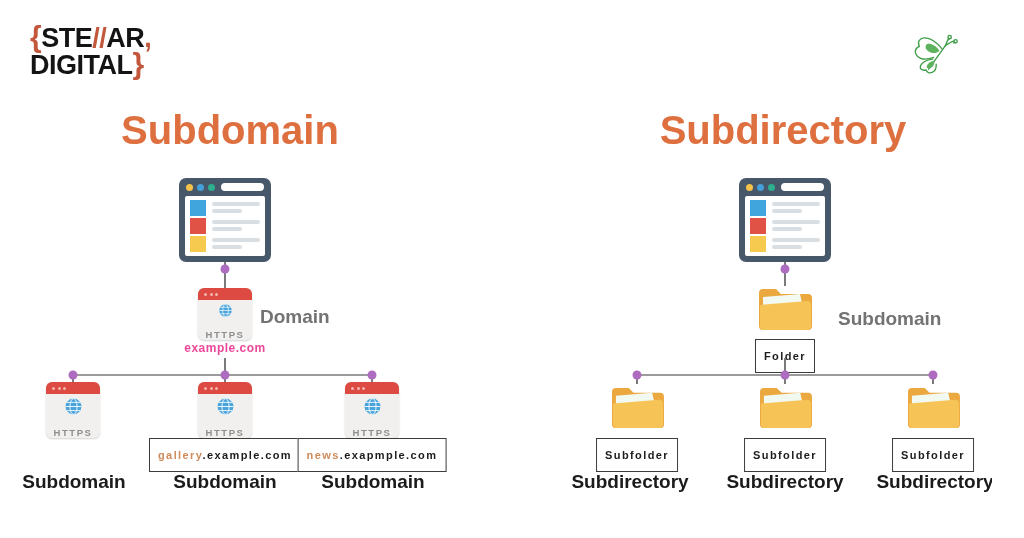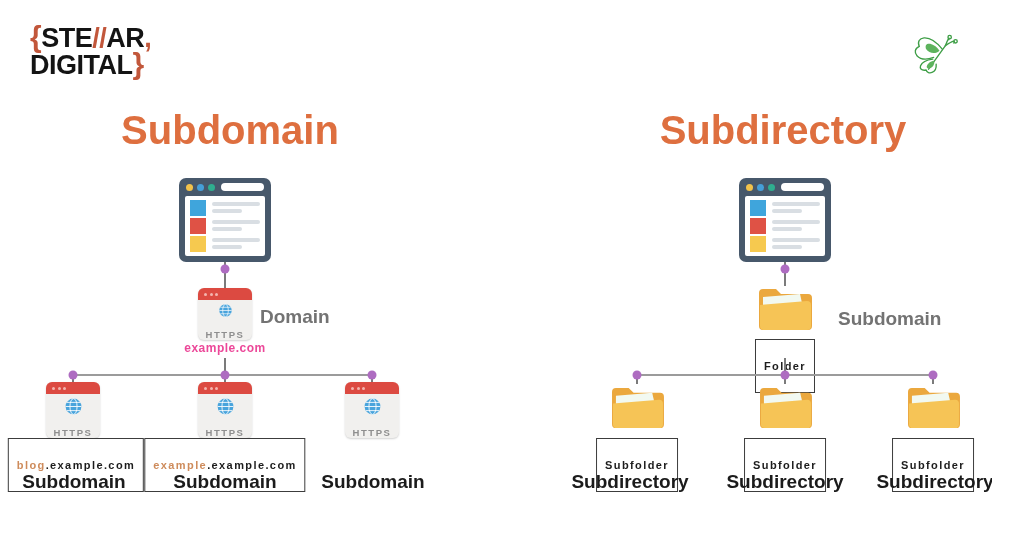--- a/index.html
+++ b/index.html
@@ -53,21 +53,21 @@
   .https .https-text { font-size:9.5px; font-weight:bold; color:#8E8E8E; letter-spacing:1.6px; margin-top:11px; }
 
   
   .folder { position:absolute; }
 
   
   .node-label { position:absolute; font-size:19px; font-weight:800; color:#737373; }
   .url-label  { position:absolute; transform:translateX(-50%); font-size:12px; font-weight:bold;
                 color:#ec4899; letter-spacing:0.5px; white-space:nowrap; }
   .tagbox { position:absolute; transform:translateX(-50%); border:1.5px solid #3c3c3c; background:#fff;
-            padding:20px 8px; font-size:11px; font-weight:bold; letter-spacing:1.4px; color:#1c1c1c;
+            padding:10px 8px; font-size:11px; font-weight:bold; letter-spacing:1.4px; color:#1c1c1c;
             white-space:nowrap; }
   .tagbox .pfx { color:#CE8B5B; }
   .big-label { position:absolute; transform:translateX(-50%); font-size:19px; font-weight:bold; color:#1b1b1b; }
 </style>
 </head>
 <body>
 
 <div class="canvas">
 
   <div class="stellar">
@@ -200,22 +200,22 @@
     <svg class="globe" viewBox="0 0 24 24">
       <circle cx="12" cy="12" r="10" fill="#49A4DC"></circle>
       <g stroke="#fff" stroke-width="1.1" fill="none">
           <ellipse cx="12" cy="12" rx="4.5" ry="10"></ellipse>
           <path d="M2,12 h20 M3.6,6.8 h16.8 M3.6,17.2 h16.8"></path>
         </g>
     </svg>
     <div class="https-text">HTTPS</div>
   </div>
 
-  <div class="tagbox" style="left:76px; top:438px;"><span class="pfx">blog</span><span>.example.com</span></div>
-  <div class="tagbox" style="left:225px; top:438px;"><span class="pfx">example</span><span>.example.com</span></div>
+  <div class="tagbox" style="left:225px; top:438px;"><span class="pfx">gallery</span><span>.example.com</span></div>
+  <div class="tagbox" style="left:372px; top:438px;"><span class="pfx">news</span><span>.exapmple.com</span></div>
 
   <div class="big-label" style="left:74px; top:471px;">Subdomain</div>
   <div class="big-label" style="left:225px; top:471px;">Subdomain</div>
   <div class="big-label" style="left:373px; top:471px;">Subdomain</div>
 
   <div class="browser" style="left:739px; top:178px;">
     <div class="bar">
       <span class="bdot bd-yellow"></span>
       <span class="bdot bd-blue"></span>
       <span class="bdot bd-green"></span>

